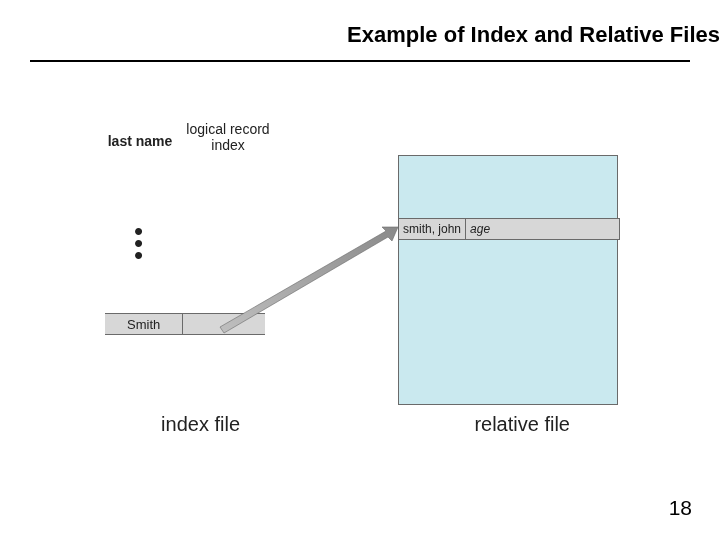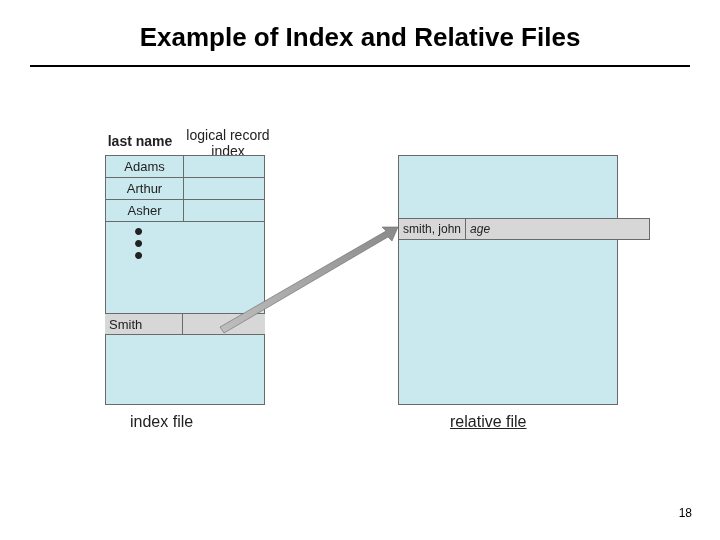--- a/index.html
+++ b/index.html
@@ -5,23 +5,23 @@
   * { box-sizing: border-box; }
   body {
     margin: 0;
     width: 720px;
     height: 540px;
     font-family: Arial, Helvetica, sans-serif;
     background: #fff;
     position: relative;
   }
   .title {
-    font-size: 26px;
+    font-size: 22px;
     font-weight: bold;
-    text-align: center;
+    text-align: right;
     padding: 22px 0 12px 0;
   }
   .hr {
     border-top: 2.5px solid #000;
     margin: 0 30px 0 30px;
   }
   .diagram-wrap {
     position: absolute;
     top: 105px;
     left: 100px;
@@ -89,87 +89,73 @@
     width: 220px;
     height: 250px;
     background: #cae9ef;
     border: 1px solid #6a6a6a;
   }
   .rel-record {
     position: absolute;
     left: 298px;
     top: 113px;
     height: 22px;
-    width: 252px;
+    width: 222px;
     background: #d7d7d7;
     border: 1px solid #6a6a6a;
     display: flex;
     font-size: 12px;
   }
   .rel-f {
     border-right: 1px solid #6a6a6a;
     line-height: 20px;
     padding: 0 4px;
     white-space: nowrap;
   }
   .rel-f:last-child { border-right: none; font-style: italic; }
   .caption {
     position: absolute;
     top: 308px;
-    text-align: left;
-    font-size: 16px;
+    text-align: right;
+    font-size: 20px;
   }
   .pagenum {
     position: absolute;
     right: 28px;
     bottom: 20px;
-    font-size: 12px;
+    font-size: 21px;
   }
   svg.arrow {
     position: absolute;
     left: 0; top: 0;
     width: 540px; height: 330px;
     pointer-events: none;
   }
 </style>
 </head>
 <body>
 
 <div class="title">Example of Index and Relative Files</div>
 <div class="hr"></div>
 
 <div class="diagram-wrap">
 
   <div class="hdr" style="left:0;top:28px;width:80px;font-weight:bold;">last name</div>
-  <div class="hdr" style="left:78px;top:22px;width:100px;">
+  <div class="hdr" style="left:78px;top:16px;width:100px;">
     <span>logical record</span><br>
     <span>index</span>
   </div>
 
-  <div class="idx-box">
-    <div class="idx-row">
-      <div class="idx-cell-name">Adams</div>
-      <div class="idx-cell-num"></div>
-    </div>
-    <div class="idx-row">
-      <div class="idx-cell-name">Arthur</div>
-      <div class="idx-cell-num"></div>
-    </div>
-    <div class="idx-row">
-      <div class="idx-cell-name">Asher</div>
-      <div class="idx-cell-num"></div>
-    </div>
-  </div>
 
   <div class="idx-dots">•<br>•<br>•</div>
 
   <div class="idx-divider" style="top:208px;"></div>
   <div class="idx-vert" style="top:208px;height:22px;"></div>
   <div class="idx-row smith" style="position:absolute;left:5px;top:208px;width:160px;border-top:1px solid #6a6a6a;">
-    <div class="idx-cell-name" style="text-align:left;padding-left:4px;">Smith</div>
+    <div class="idx-cell-name" style="text-align:left;padding-left:22px;">Smith</div>
     <div class="idx-cell-num"></div>
   </div>
 
   <div class="rel-box"></div>
 
   <div class="rel-record">
     <div class="rel-f">smith, john</div>
     <div class="rel-f">age</div>
   </div>
 
@@ -177,16 +163,16 @@
     <defs>
       <linearGradient id="ag" x1="0" y1="1" x2="1" y2="0">
         <stop offset="0" stop-color="#bfbfbf"></stop>
         <stop offset="1" stop-color="#8a8a8a"></stop>
       </linearGradient>
     </defs>
     <polygon points="120,222 124,228 288,132 292,136 298,122 282,122 286,126" fill="url(#ag)" stroke="#6a6a6a" stroke-width="0.6"></polygon>
   </svg>
 
   <div class="caption" style="left:30px;width:110px;">index file</div>
-  <div class="caption" style="left:350px;width:120px;text-decoration:underline;">relative file</div>
+  <div class="caption" style="left:350px;width:120px;">relative file</div>
 </div>
 
 <div class="pagenum">18</div>
 
 </body></html>

